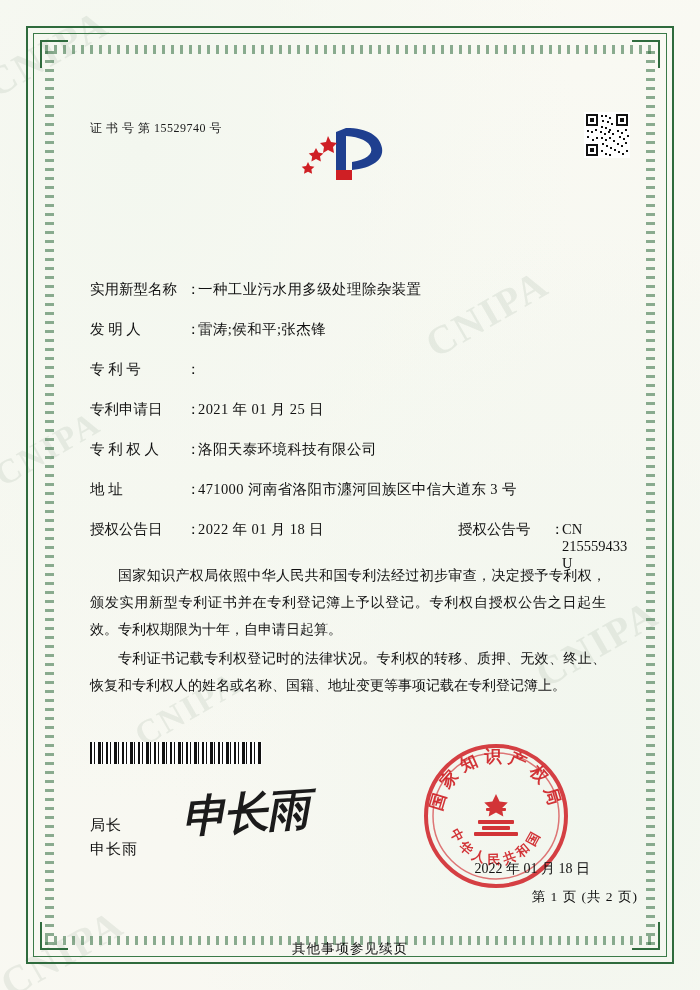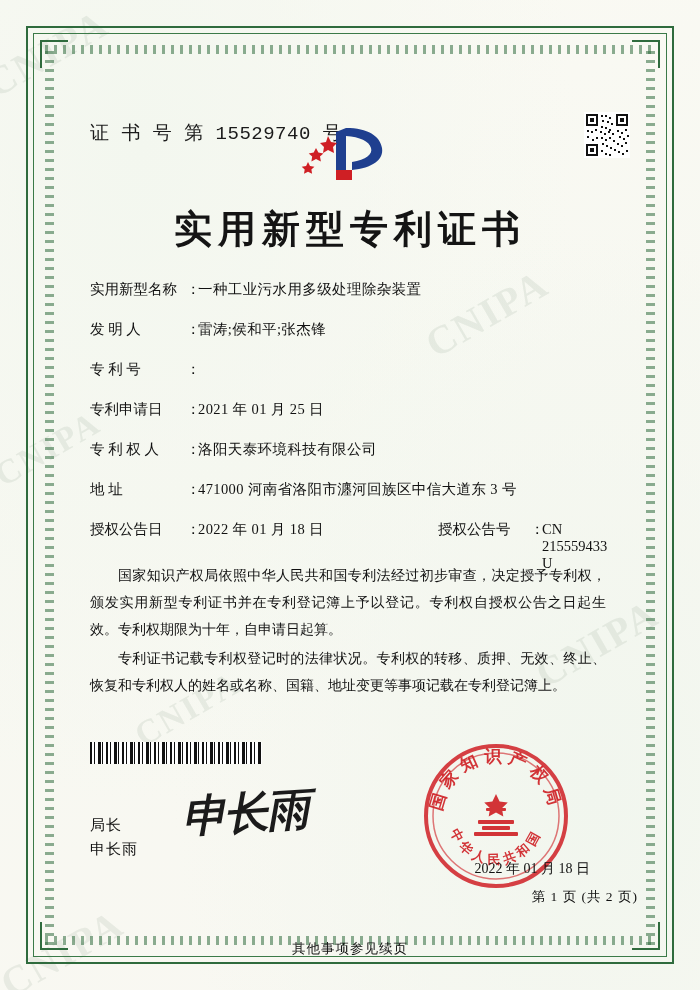--- a/index.html
+++ b/index.html
@@ -77,24 +77,23 @@
 
   
   .content {
     position: absolute;
     left: 62px; top: 62px;
     width: 576px; height: 866px;
   }
   .cert-no {
     position: absolute;
     left: 28px; top: 58px;
-    font-size: 19px;
+    font-size: 12px;
     color: #1a1a1a;
     letter-spacing: 0.5px;
-    font-family: Liberation Mono, monospace;
   }
   .qr {
     position: absolute;
     right: 8px; top: 50px;
     width: 46px; height: 46px;
   }
   .qr svg { display: block; }
 
   .emblem {
     position: absolute;
@@ -141,20 +140,21 @@
     flex: 0 0 12px;
   }
   .field-value {
     flex: 1 1 auto;
     letter-spacing: 0.4px;
   }
   .field-row.dual .field-value { flex: 0 0 240px; }
   .second-label {
     flex: 0 0 92px;
     white-space: nowrap;
+    margin-left: 20px;
   }
   .second-value { flex: 1 1 auto; }
 
   .paragraphs {
     position: absolute;
     left: 28px;
     top: 500px;
     width: 516px;
     font-size: 14px;
     line-height: 27px;
@@ -322,21 +322,20 @@
       <svg width="120" height="72" viewBox="0 0 120 72">
         <path d="M46 62 L46 14 L56 10 L56 62 Z" fill="#1f3f8f"></path>
         <path d="M56 10 C 78 10, 90 18, 92 30 C 94 42, 82 50, 62 52 L62 44 C 76 42, 83 36, 81 30 C 79 23, 70 19, 56 18 Z" fill="#1f3f8f"></path>
         <path d="M46 52 L62 52 L62 62 L46 62 Z" fill="#cf1f24"></path>
         <path d="M38 18 l3 6 6 1 -4 4 1 6 -6 -3 -5 3 1 -6 -4 -4 6 -1 z" fill="#cf1f24"></path>
         <path d="M26 30 l2.4 4.6 5 .8 -3.4 3.2 .9 5 -4.9-2.5 -4.6 2.5 .8-5 -3.5-3.2 5-.8 z" fill="#cf1f24"></path>
         <path d="M18 44 l2 4 4.4 .7 -3 2.8 .7 4.3 -4.1-2.1 -4 2.1 .7-4.3 -3-2.8 4.4-.7 z" fill="#cf1f24"></path>
       </svg>
     </div>
 
-    <div class="title">实用新型专利证书</div>
 
     <div class="fields">
       <div class="field-row">
         <span class="field-label">实用新型名称</span>
         <span class="field-colon">：</span>
         <span class="field-value">一种工业污水用多级处理除杂装置</span>
       </div>
       <div class="field-row">
         <span class="field-label">发  明  人</span>
         <span class="field-colon">：</span>

